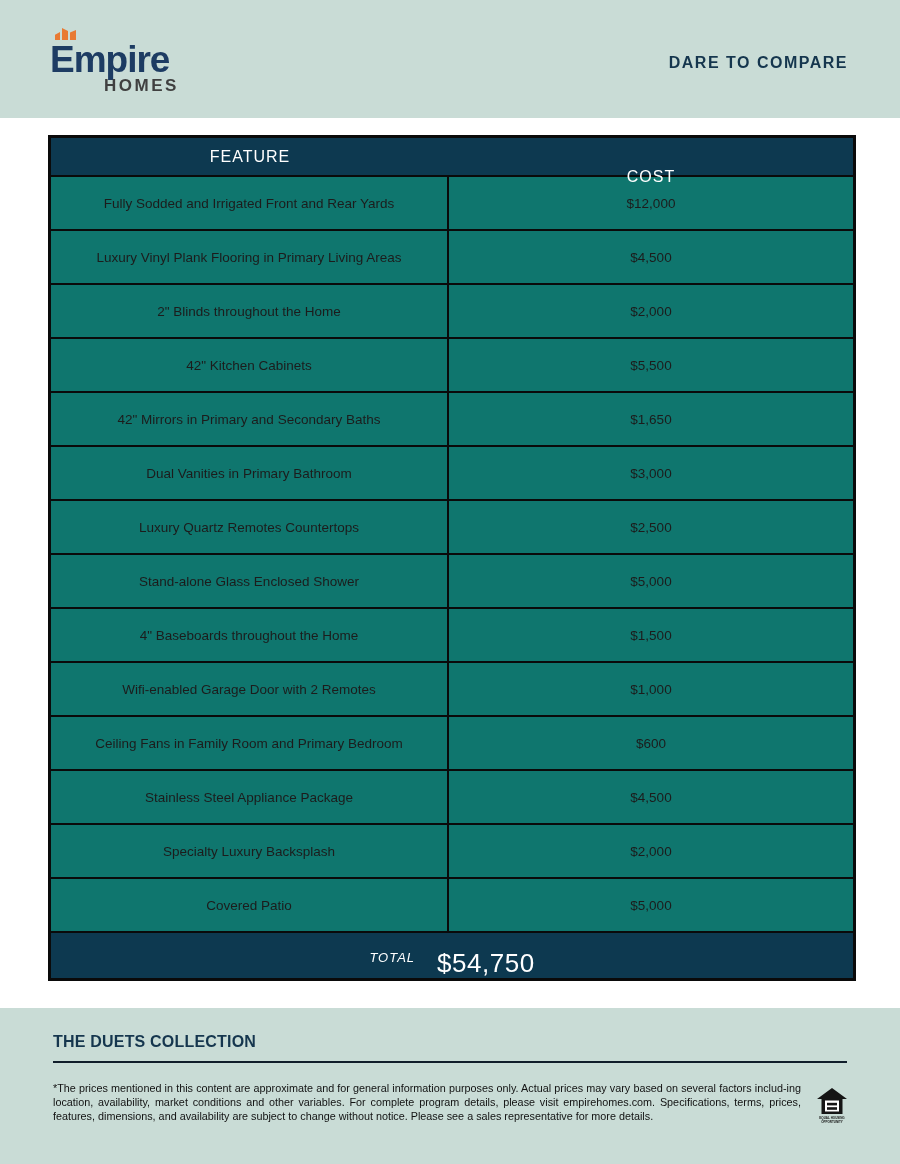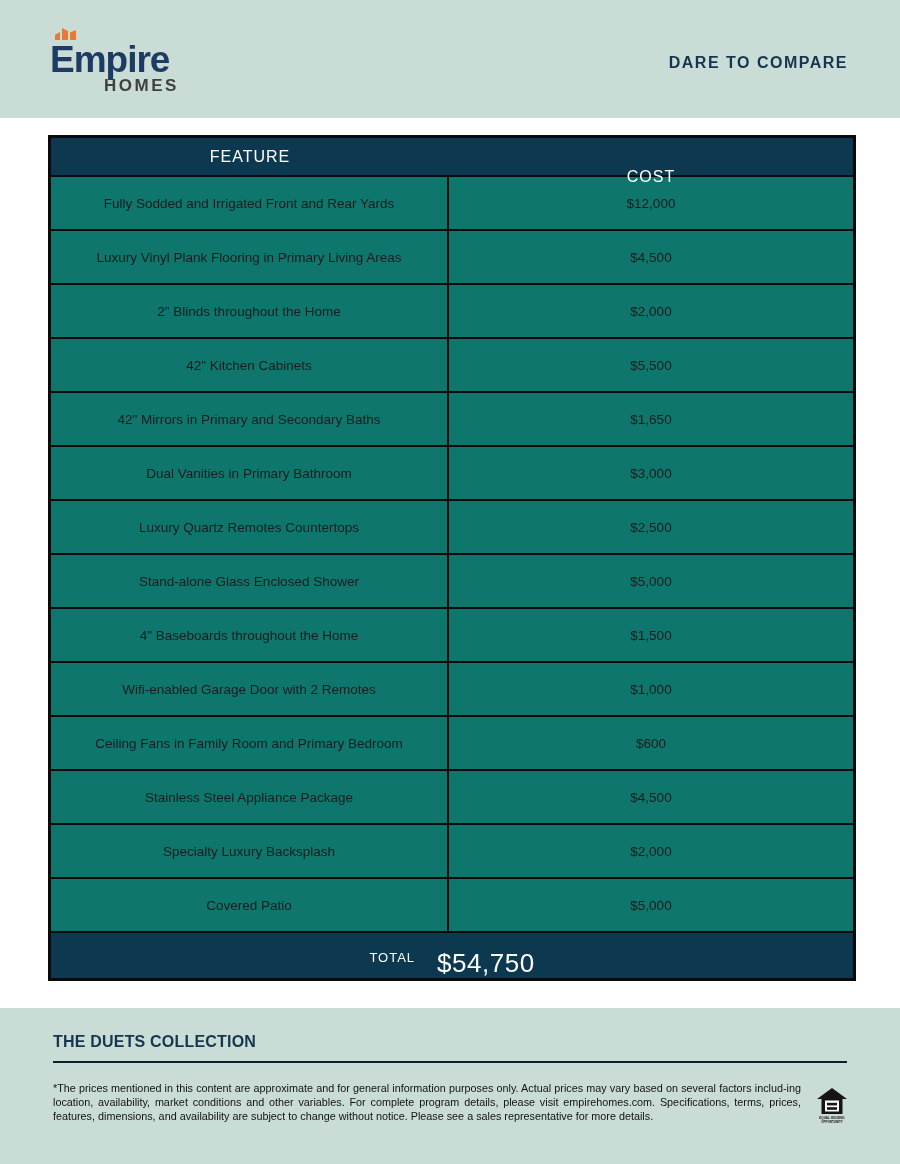--- a/index.html
+++ b/index.html
@@ -112,20 +112,21 @@
     color: #ffffff;
     display: flex;
     align-items: center;
     justify-content: center;
     gap: 22px;
   }
   .total-label {
     font-size: 13px;
     letter-spacing: 1px;
     margin-top: 3px;
+    font-style: italic;
   }
   .total-value { font-size: 26px; letter-spacing: 0.5px; margin-top: 15px; }
 
   
   .bottom-band {
     position: absolute;
     left: 0; top: 1008px;
     width: 900px; height: 176px;
     background: #c9dcd6;
   }

